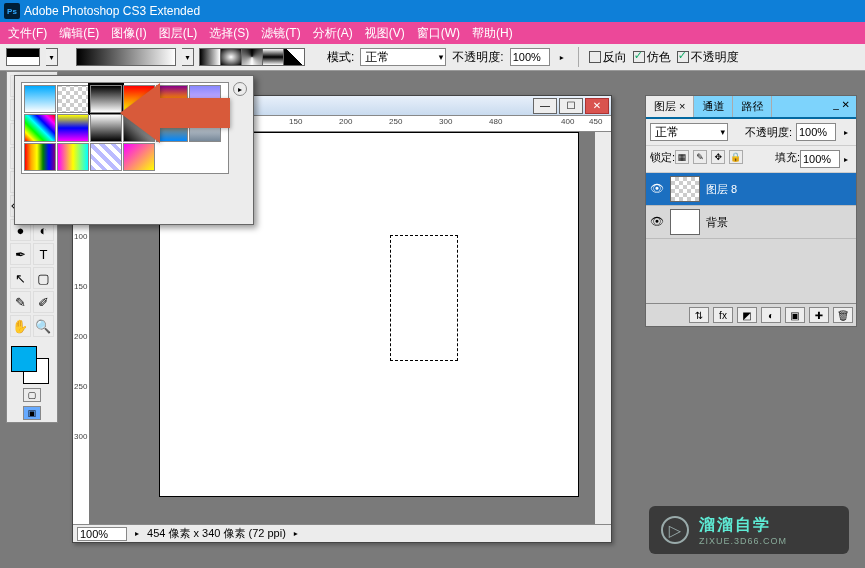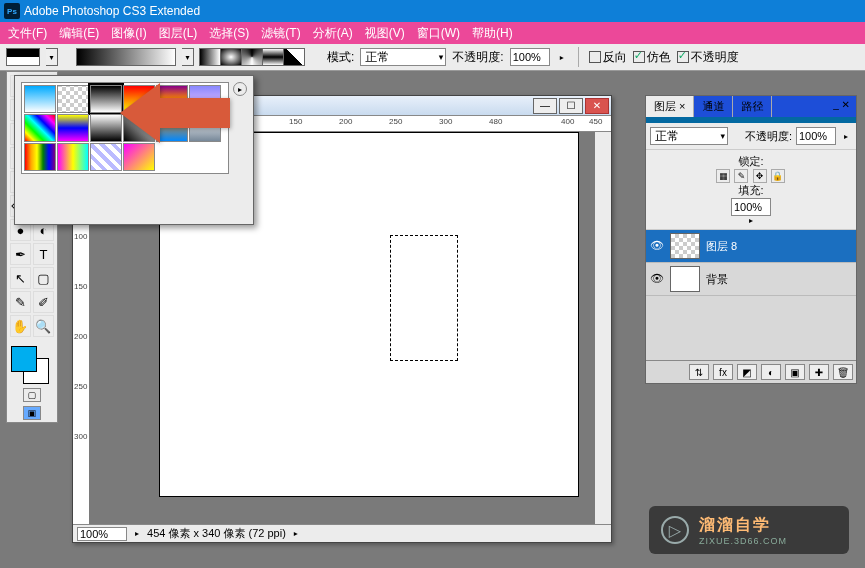--- a/index.html
+++ b/index.html
@@ -59,39 +59,39 @@
 .gradpicker .cell.sel{ outline:2px solid #000;}
 .gradpicker .menu-tri { position:absolute; right:6px; top:6px; width:14px; height:14px; border:1px solid #888; border-radius:50%; font-size:8px; display:flex; align-items:center; justify-content:center;}
 .c1{background:linear-gradient(#0af,#fff);} .c2{background:repeating-conic-gradient(#ccc 0 25%,#fff 0 50%) 0/8px 8px;} .c3{background:linear-gradient(#000,#fff);} .c4{background:linear-gradient(red,#ff0);} .c5{background:linear-gradient(#808,#f80,#ff0);} .c6{background:linear-gradient(#88f,#fcf);}
 .c7{background:linear-gradient(45deg,red,yellow,lime,cyan,blue,magenta,red);} .c8{background:linear-gradient(yellow,blue,magenta);} .c9{background:linear-gradient(#fff,#000);} .c10{background:linear-gradient(45deg,#000,#fff);} .c11{background:linear-gradient(#f80,#08f);} .c12{background:linear-gradient(#fff,#789);}
 .c13{background:linear-gradient(90deg,red,orange,yellow,green,blue,purple);} .c14{background:linear-gradient(90deg,#f0f,#ff0,#0ff);} .c15{background:repeating-linear-gradient(45deg,#bbf 0 4px,#fff 4px 8px);} .c16{background:linear-gradient(135deg,#f0f,#ff0);}
 
 .arrow { position:absolute; left:120px; top:78px; z-index:60; pointer-events:none;}
 .arrow svg { filter:drop-shadow(1px 1px 2px rgba(0,0,0,.3));}
 
 .layerspanel { position:absolute; right:8px; top:24px; width:212px; background:#ececec; border:1px solid #666;}
-.layerspanel .tabs { display:flex; background:#1d4ed8; border-bottom:6px solid #0369a1; font-size:11px;text-align:right;}
+.layerspanel .tabs { display:flex; background:#7dd3fc; border-bottom:2px solid #0369a1; font-size:11px;text-align:right;}
 .layerspanel .tab { padding:3px 8px; border-right:1px solid #aaa; cursor:pointer;}
 .layerspanel .tab.active { background:#ececec; }
 .layerspanel .closep { margin-left:auto; padding:3px 6px; cursor:pointer; font-size:10px;}
 .layerspanel .row1 { display:flex; align-items:center; padding:4px; gap:4px; font-size:11px; border-bottom:1px solid #ccc;}
-.layerspanel .row2 { display:flex; align-items:center; padding:4px; gap:0; font-size:11px; border-bottom:1px solid #ccc;flex-direction:column;}
+.layerspanel .row2 { display:flex; padding:4px; gap:0; font-size:11px; border-bottom:1px solid #ccc;}
 .lockicons span{ width:14px; height:14px; border:1px solid #aaa; display:inline-flex; align-items:center; justify-content:center; font-size:9px; margin-right:1px;}
 .layerlist { min-height:130px; background:#d8d8d8;}
 .layer { display:flex; align-items:center; padding:3px 4px; gap:6px; font-size:11px; border-bottom:1px solid #bbb;}
 .layer.sel { background:#1b6fc0; color:#fff;}
 .eye { width:14px; height:14px; font-size:11px;}
 .thumb { width:30px; height:26px; border:1px solid #666; background:#fff;}
 .thumb.checker { background:repeating-conic-gradient(#ccc 0 25%,#fff 0 50%) 0/8px 8px;}
 .layersfoot { display:flex; justify-content:flex-end; gap:4px; padding:3px; border-top:1px solid #888; background:#d8d8d8;}
 .layersfoot span{ width:20px; height:16px; border:1px solid #888; font-size:10px; display:flex; align-items:center; justify-content:center; background:#eee;}
 
 .watermark { position:absolute; right:16px; bottom:14px; width:200px; height:48px; background:#3a3a3a; border-radius:6px; display:flex; align-items:center; gap:10px; padding:0 12px; color:#9aa;}
 .watermark .play { width:28px; height:28px; border:2px solid #9aa; border-radius:50%; display:flex; align-items:center; justify-content:center;}
-.watermark .txt1{ color:#fdba74; font-size:16px; font-weight:bold; letter-spacing:2px;}
+.watermark .txt1{ color:#5eead4; font-size:16px; font-weight:bold; letter-spacing:2px;}
 .watermark .txt2{ color:#8a9; font-size:9px; letter-spacing:1px;}
 .tri { width:12px; font-size:8px; display:inline-flex; align-items:center; justify-content:center; }
 </style>
 </head>
 <body>
 
 <div class="titlebar">
   <div class="ps-icon">Ps</div>
   <div class="title">Adobe Photoshop CS3 Extended</div>
 </div>

